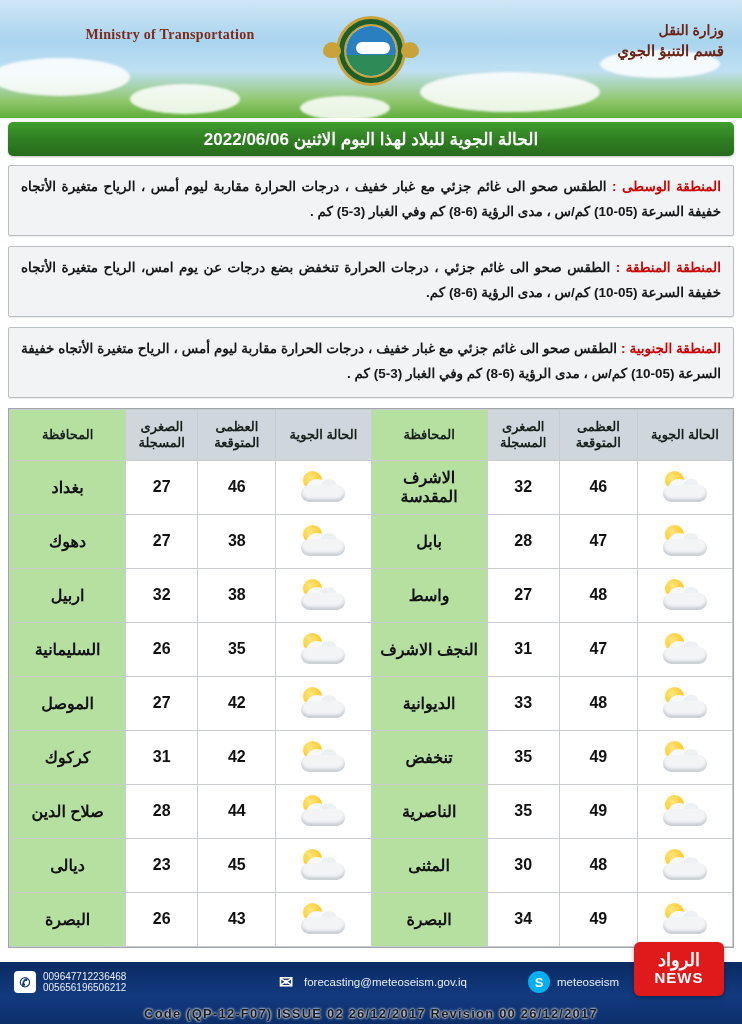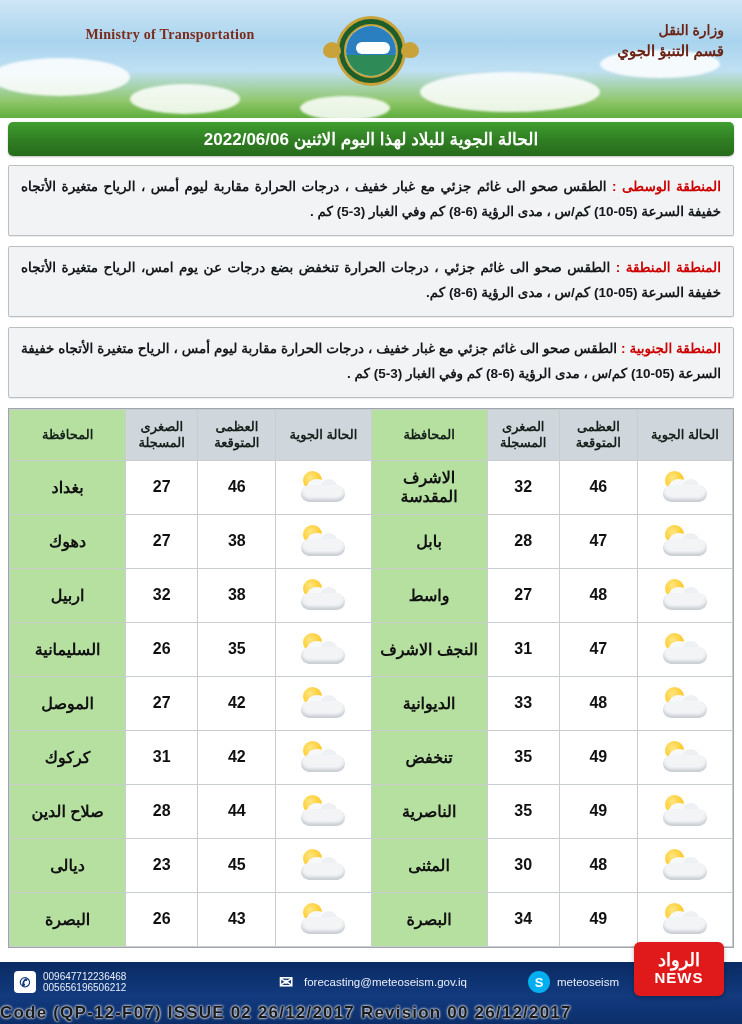--- a/index.html
+++ b/index.html
@@ -289,24 +289,24 @@
   .ficon.skype { background: #00aff0; color: #fff; border-radius: 50%; }
   .ficon.mail { background: transparent; color: #fff; font-size: 17px; }
   .phone-nums { line-height: 1.15; font-size: 10px; }
   .code-line {
     position: absolute;
     left: 0; bottom: 0;
     width: 742px;
     height: 22px;
     display: flex;
     align-items: center;
-    justify-content: flex-start;
+    justify-content: center;
     direction: ltr;
     font-family: "Liberation Sans", sans-serif;
-    font-size: 17px;
+    font-size: 13px;
     font-weight: bold;
     letter-spacing: 1.2px;
     color: #1a1a1a;
     background: rgba(255,255,255,0.0);
   }
   .code-line span { text-shadow: 0 0 2px #fff, 0 0 3px #fff; }
 
   .news-badge {
     position: absolute;
     right: 18px;

